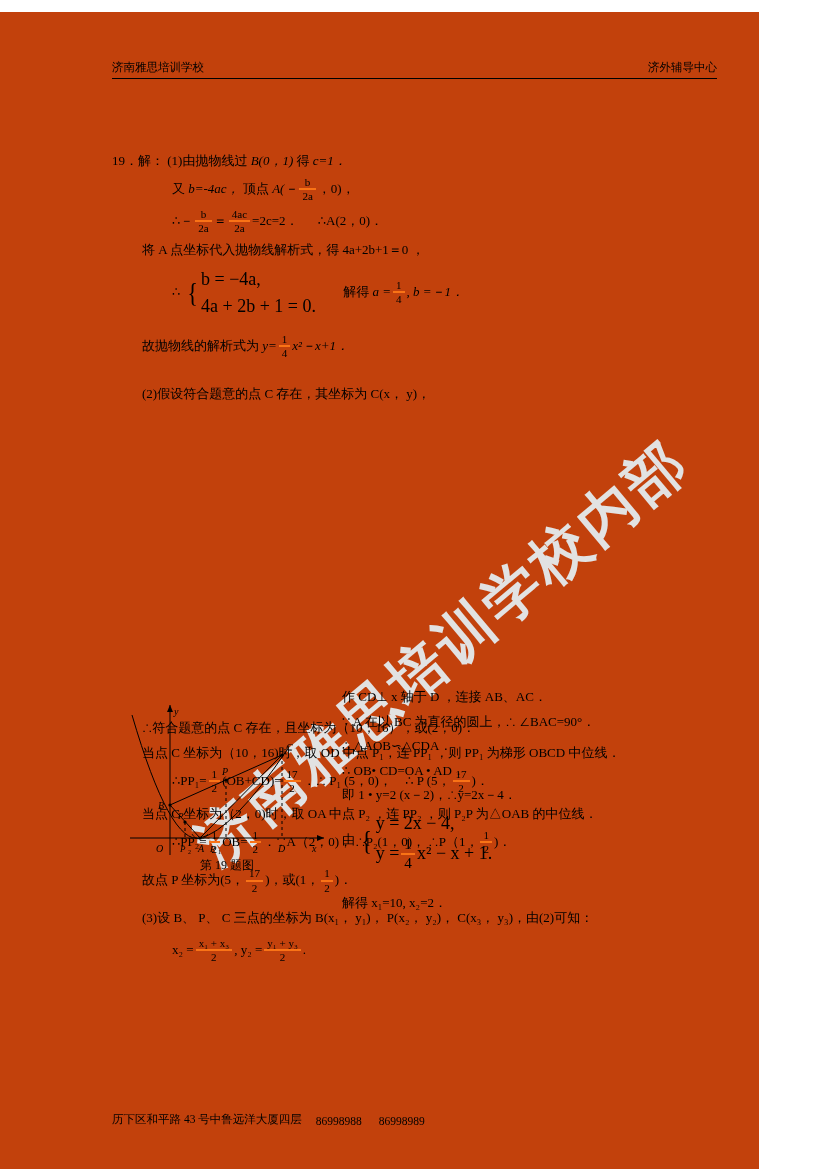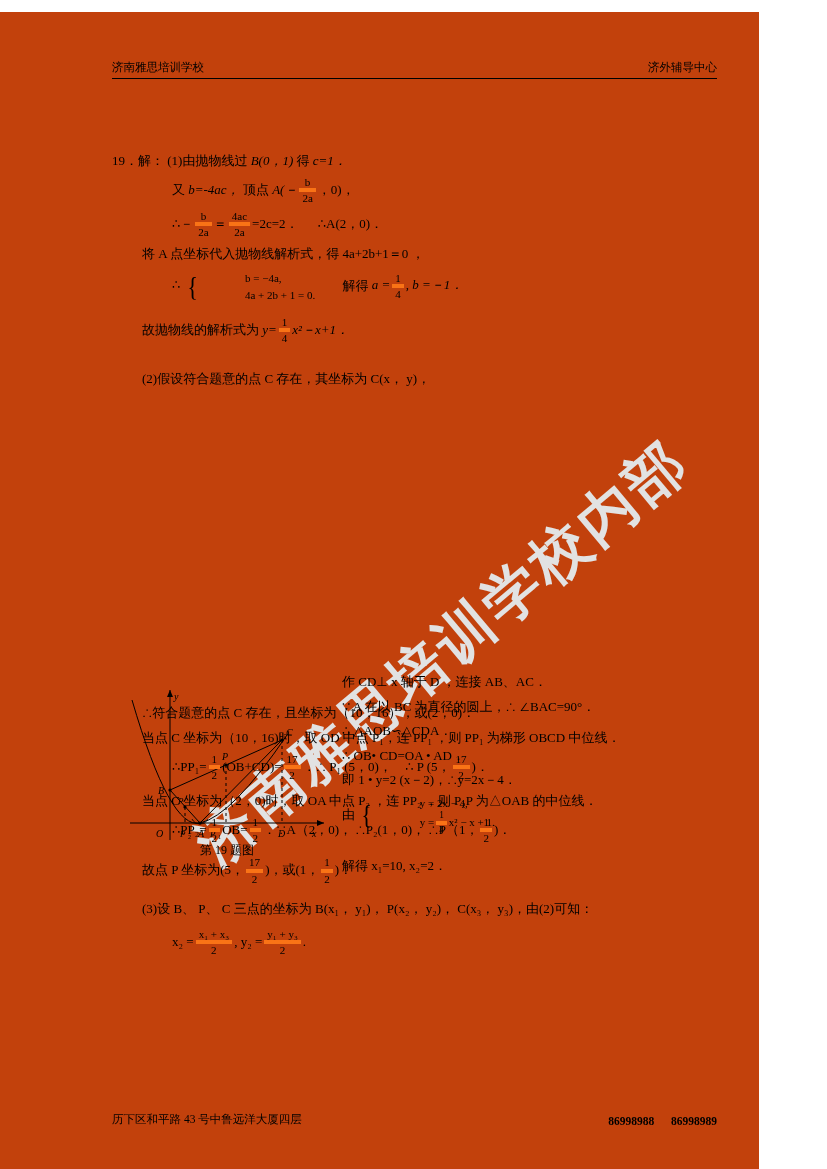--- a/index.html
+++ b/index.html
@@ -45,25 +45,24 @@
   
   .footer {
     position: absolute;
     left: 112px;
     top: 1100px;
     width: 605px;
     font-size: 11.5px;
   }
   .footer .row {
     display: flex;
-    justify-content: space-between;
+    justify-content: flex-start;
     align-items: flex-end;
-    gap: 20px;
-  }
-  .footer .phones span { margin-left: 14px; font-weight: bold; }
+  }
+  .footer .phones span { margin-left: 14px; }
   
   .watermark {
     position: absolute;
     left: 180px;
     top: 380px;
     width: 560px;
     height: 520px;
     pointer-events: none;
     user-select: none;
   }
@@ -96,39 +95,38 @@
     display: inline-block;
     vertical-align: middle;
     text-align: center;
     font-size: 0.85em;
     line-height: 1.1;
     margin: 0 2px;
     position: relative;
     top: -1px;
   }
   .frac .num { display: block; padding: 0 3px; }
-  .frac .den { display: block; border-top: 4px solid #f97316; padding: 0 3px; }
+  .frac .den { display: block; border-top: 2px solid #f97316; padding: 0 3px; }
   .brace {
     display: inline-flex;
     align-items: center;
     vertical-align: middle;
     margin: 0 2px;
   }
   .brace .bchar {
     font-size: 28px;
     line-height: 1;
     font-family: "Liberation Serif", serif;
     transform: scaleX(0.8);
   }
   .brace .blines {
     display: inline-block;
     line-height: 1.5;
-    font-size: 11px;
+    font-size: 18px;
     padding-left: 2px;
-    margin-left: 44px;
   }
   
   .figure {
     position: absolute;
     left: 0px;
     top: 286px;
     width: 230px;
     height: 175px;
   }
   .figcap {

